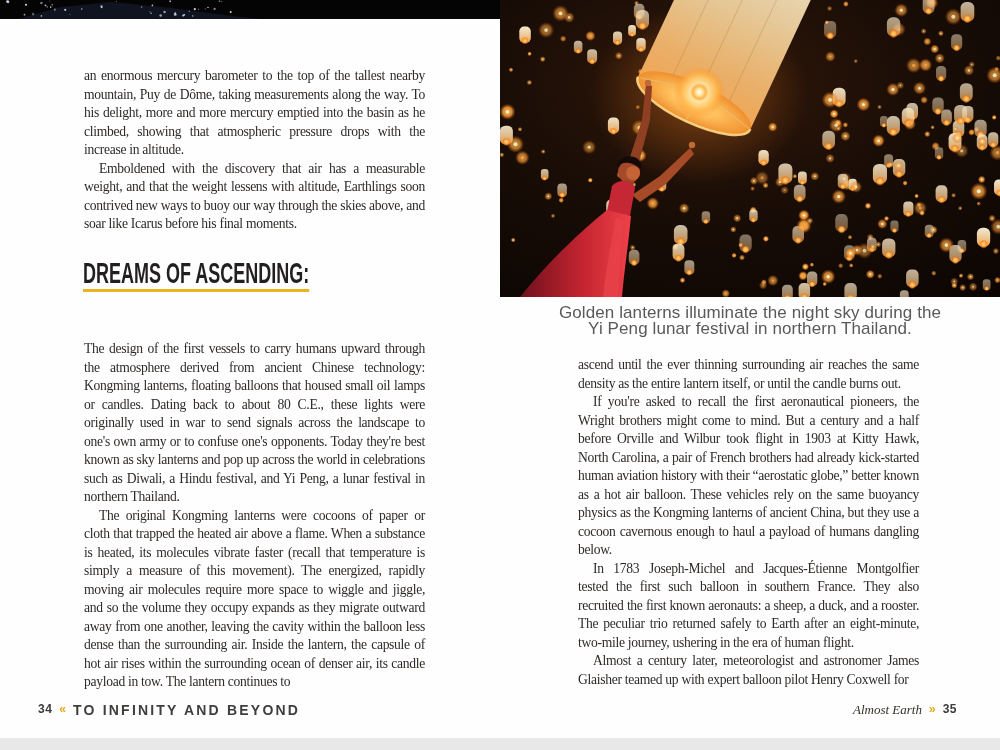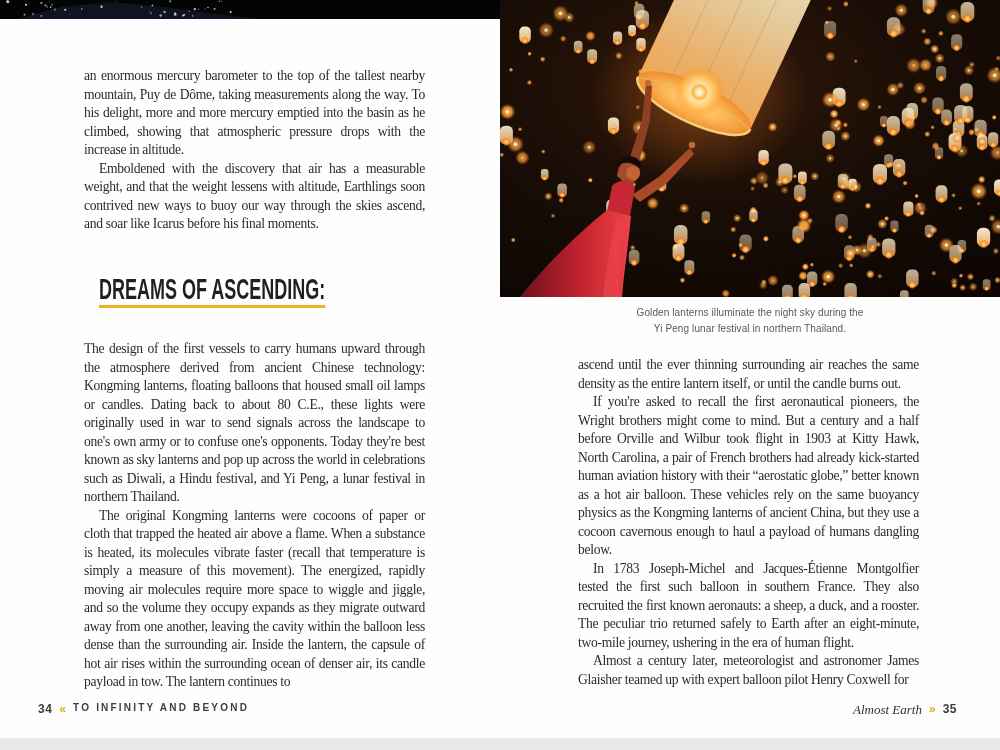--- a/index.html
+++ b/index.html
@@ -10,41 +10,41 @@
   .top-strip{position:absolute;left:0;top:0;width:505px;height:19px;background:#060403;overflow:hidden;}
   
   .col{position:absolute;width:341px;}
   .col-intro{left:84px;top:67px;}
   .col-after{left:84px;top:340px;}
   .col-right{left:578px;top:356px;}
   p.body{margin:0;font-size:13.6px;line-height:18.5px;color:#2e2a27;text-align:justify;
          letter-spacing:-0.3px;}
   p.indent{text-indent:15px;}
   
-  .heading{position:absolute;left:83px;top:254px;margin:16px;}
+  .heading{position:absolute;left:83px;top:254px;margin:0;}
   .h-row{height:35px;}
   .h-line{display:inline-block;white-space:nowrap;transform-origin:left bottom;
           font-family:"Liberation Sans",sans-serif;font-weight:bold;font-size:30px;line-height:31px;
           color:#221f20;border-bottom:3px solid #eab31f;padding-bottom:1px;}
   .h-l1{transform:scaleX(0.60);}
   .h-l2{transform:scaleX(0.66);}
   
   .photo{position:absolute;left:500px;top:0;width:500px;height:297px;margin:0;}
   .photo svg{display:block;}
   .caption{position:absolute;left:500px;top:305px;width:500px;text-align:center;
-           font-family:"Liberation Sans",sans-serif;font-weight:500;font-size:10px;
+           font-family:"Liberation Sans",sans-serif;font-weight:500;font-size:17px;
            line-height:15.5px;color:#59595b;letter-spacing:0.1px;}
   
   .folio{position:absolute;top:702px;display:flex;align-items:flex-start;gap:7px;
          font-family:"Liberation Sans",sans-serif;}
   .folio-left{left:38px;}
   .folio-right{right:43px;}
   .pagenum{font-weight:600;font-size:12px;color:#3d3b39;letter-spacing:0.5px;}
   .guillemet{color:#e3a81c;font-weight:700;font-size:12px;}
-  .chapter{font-weight:600;font-size:10px;letter-spacing:2.2px;color:#403e3c;}
+  .chapter{font-weight:600;font-size:14px;letter-spacing:2.2px;color:#403e3c;}
   .running-title{font-family:"Liberation Serif",serif;font-style:italic;font-size:13px;color:#343028;}
 </style>
 </head>
 <body>
 
 <div class="spread">
 
   <div class="top-strip">
     <svg width="505" height="19" viewBox="0 0 505 19">
       <rect x="0" y="0" width="505" height="19" fill="#050404"></rect>
@@ -92,21 +92,21 @@
           <circle cx="152.4" cy="5.4" r="0.87" fill="#cfd6e4" opacity="0.87"></circle>
           <circle cx="26.0" cy="4.8" r="1.14" fill="#cfd6e4" opacity="0.90"></circle>
           <circle cx="208.0" cy="7.4" r="0.72" fill="#cfd6e4" opacity="0.95"></circle>
         </g>
     </svg>
   </div>
 
   <section>
     <div class="col col-intro">
       <p class="body">an enormous mercury barometer to the top of the tallest nearby mountain, Puy de Dôme, taking measurements along the way. To his delight, more and more mercury emptied into the basin as he climbed, showing that atmospheric pressure drops with the increase in altitude.</p>
-      <p class="body indent">Emboldened with the discovery that air has a measurable weight, and that the weight lessens with altitude, Earthlings soon contrived new ways to buoy our way through the skies ascend, and soar like Icarus before his final moments.</p>
+      <p class="body indent">Emboldened with the discovery that air has a measurable weight, and that the weight lessens with altitude, Earthlings soon contrived new ways to buoy our way through the skies above, and soar like Icarus before his final moments.</p>
     </div>
 
     <h1 class="heading">
       <div class="h-row"><span class="h-line h-l1">DREAMS OF ASCENDING:</span></div>
     </h1>
 
     <div class="col col-after">
       <p class="body">The design of the first vessels to carry humans upward through the atmosphere derived from ancient Chinese technology: Kongming lanterns, floating balloons that housed small oil lamps or candles. Dating back to about 80 C.E., these lights were originally used in war to send signals across the landscape to one's own army or to confuse one's opponents. Today they're best known as sky lanterns and pop up across the world in celebrations such as Diwali, a Hindu festival, and Yi Peng, a lunar festival in northern Thailand.</p>
       <p class="body indent">The original Kongming lanterns were cocoons of paper or cloth that trapped the heated air above a flame. When a substance is heated, its molecules vibrate faster (recall that temperature is simply a measure of this movement). The energized, rapidly moving air molecules require more space to wiggle and jiggle, and so the volume they occupy expands as they migrate outward away from one another, leaving the cavity within the balloon less dense than the surrounding air. Inside the lantern, the capsule of hot air rises within the surrounding ocean of denser air, its candle payload in tow. The lantern continues to</p>
     </div>

